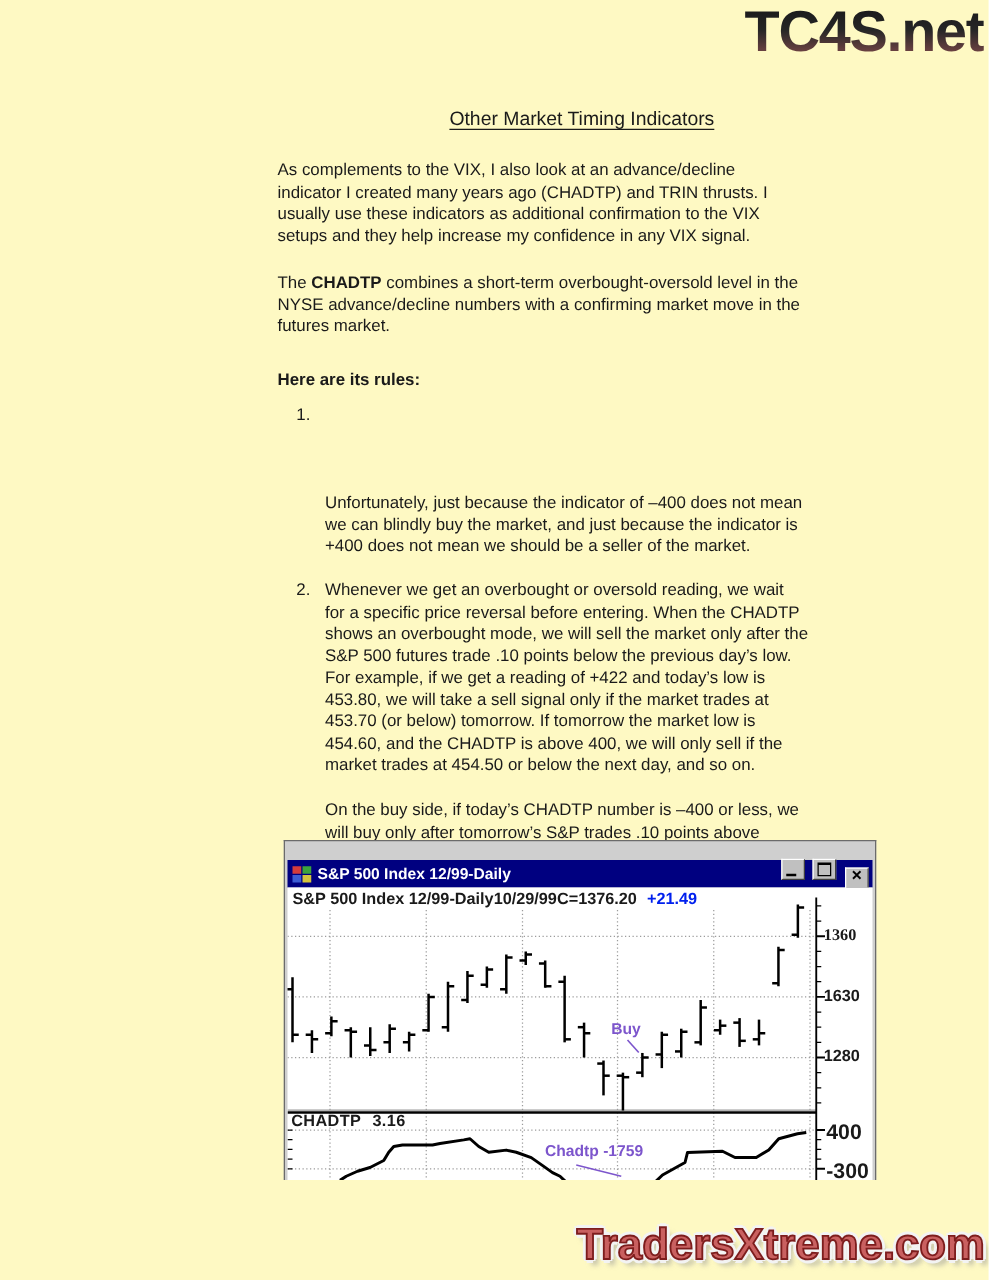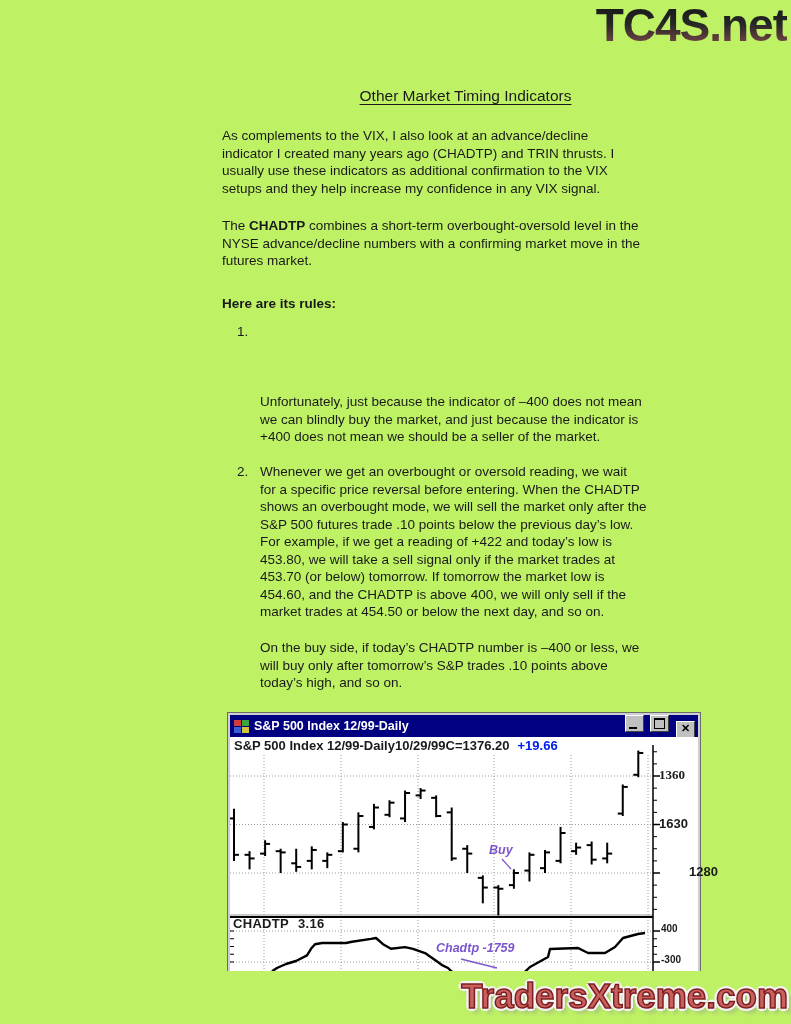--- a/index.html
+++ b/index.html
@@ -1,16 +1,16 @@
 <!DOCTYPE html>
 <html><head>
 <meta charset="utf-8">
 <style>
   html,body{margin:0;padding:0;background:#fff;}
-  #page{position:relative;width:791px;height:1024px;background:#bef264;overflow:hidden;
+  #page{position:relative;width:791px;height:1024px;background:#fef9c3;overflow:hidden;
         font-family:"Liberation Sans", sans-serif;color:#1a1a1a;}
 
   
   .tc4s{position:absolute;top:-2px;right:4px;font-size:46px;font-weight:900;letter-spacing:-1px;
         background:linear-gradient(180deg,#141414 0%,#262626 48%,#6e4343 82%,#8a5a5a 100%);
         -webkit-background-clip:text;background-clip:text;color:transparent;}
   .watermark{position:absolute;left:246px;top:487px;font-family:"DejaVu Serif",serif;
         font-size:37px;font-weight:900;letter-spacing:1px;color:#c6252b;
         -webkit-text-stroke:1px #8b1114;
         text-shadow:-3px 0 0 #fff,3px 0 0 #fff,0 -3px 0 #fff,0 3px 0 #fff,
@@ -24,41 +24,41 @@
 
   
   .col{position:absolute;left:222px;width:487px;font-size:13.5px;line-height:17.5px;}
   .doc-title{position:absolute;left:222px;top:87px;width:487px;text-align:center;
         font-size:15.5px;text-decoration:underline;text-underline-offset:3px;}
   .bold{font-weight:700;}
   .li-num{position:absolute;left:237px;width:20px;font-size:13.5px;line-height:17.5px;}
   .li-text{position:absolute;left:260px;width:450px;font-size:13.5px;line-height:17.5px;}
 
   
-  .chart-window{position:absolute;left:227px;top:712px;width:468px;border:1px solid #6b6b6b;
-        border-bottom:none;padding:2px 2px 0 2px;background:#cfcfcf;}
+  .chart-window{position:absolute;left:227px;top:672px;width:468px;border:1px solid #6b6b6b;
+        border-bottom:none;padding:15px 2px 0 2px;background:#cfcfcf;}
   .title-bar{height:22px;background:#000080;display:flex;align-items:center;padding:0 3px;}
   .win-icon{width:17px;height:15px;margin-right:4px;display:inline-block;}
   .win-title{color:#fff;font-weight:700;font-size:12.5px;flex:1;white-space:nowrap;}
   .win-btn{width:17px;height:15px;background:#c0c0c0;border:1px solid;display:inline-block;
         border-color:#fff #404040 #404040 #fff;margin-left:1px;position:relative;
         font-size:11px;font-weight:700;color:#000;text-align:center;line-height:13px;}
   .win-btn.gap{margin-left:3px;}
   .glyph-min{position:absolute;left:3px;bottom:2px;width:8px;height:2px;background:#000;}
   .glyph-max{position:absolute;left:3px;top:2px;width:9px;height:8px;border:1px solid #000;border-top-width:2px;}
   .chart-content{position:relative;width:468px;height:234px;background:#fff;}
   #chart-svg{position:absolute;left:0;top:0;}
   .chart-header{position:absolute;left:4px;top:1px;font-size:13px;font-weight:700;white-space:nowrap;}
   .chart-header .sp{}
   .chg{color:#0020ee;}
   .chadtp-label{position:absolute;left:3px;top:179px;font-size:13px;font-weight:700;letter-spacing:.3px;}
   .chadtp-label .val{margin-left:9px;}
   .axis-label{position:absolute;left:429px;font-size:13px;font-weight:700;white-space:nowrap;}
-  .axis-label.small{font-size:10px;left:431px;}
-  .ann{position:absolute;font-size:12.5px;font-weight:600;font-style:italic;}
+  .axis-label.small{font-size:17px;left:431px;}
+  .ann{position:absolute;font-size:12.5px;font-weight:600;}
   .ann-buy{left:259px;top:106px;}
   .ann-chadtp{left:206px;top:204px;}
   .grid{stroke:#9c9c9c;stroke-width:1;stroke-dasharray:1 2;}
   .bar{stroke:#000;stroke-width:2;}
 </style>
 </head>
 <body>
 
 <div id="page">
 
@@ -216,29 +216,29 @@
           <line x1="387.75" y1="76.5875" x2="392.75" y2="76.5875" class="bar"></line>
           <line x1="392.75" y1="49.9125" x2="397.75" y2="49.9125" class="bar"></line>
           <line x1="408.3" y1="13.537500000000001" x2="408.3" y2="40.2125" class="bar"></line>
           <line x1="403.3" y1="37.7875" x2="408.3" y2="37.7875" class="bar"></line>
           <line x1="408.3" y1="15.962500000000002" x2="413.3" y2="15.962500000000002" class="bar"></line>
           <polyline points="42,234.3 47,231.0 56,227.0 66,224.0 77,218.4 81,211.8 85,207.2 92,206.0 116,206.0 122,204.8 141,201.9 146,201.0 153,207.2 161,211.8 175,210.1 183,211.8 195,216.1 205,223.1 212,228.1 218,231.0 226,238.6 291,238.6 300,230.0 318,220.0 320,212.0 348,211.0 358,216.0 375,216.0 385,210.0 393,201.0 408,197.0 415,196.0" fill="none" stroke="#000" stroke-width="2.4" stroke-linejoin="round"></polyline>
           <line x1="272" y1="122" x2="281" y2="132" stroke="#7c55cc" stroke-width="1.3"></line>
           <line x1="231" y1="222" x2="267" y2="231" stroke="#7c55cc" stroke-width="1.3"></line>
         </svg>
       <div class="chart-header">
-        <span>S&amp;P 500 Index 12/99-Daily</span><span class="sp">10/29/99</span><span class="sp">C=1376.20</span><span class="sp chg" style="margin-left: 8px; color: rgb(0, 32, 238);">+19.66</span>
+        <span>S&amp;P 500 Index 12/99-Daily</span><span class="sp">10/29/99</span><span class="sp">C=1376.20</span><span class="sp chg" style="margin-left: 8px; color: rgb(0, 32, 238);">+21.49</span>
       </div>
       <div class="chadtp-label">
         <span>CHADTP</span><span class="val">3.16</span>
       </div>
       <div id="axis-labels">
           <div class="axis-label" style="top: 30px; font-family: Liberation Serif, serif;">1360</div>
           <div class="axis-label" style="top: 78.5px;">1630</div>
-          <div class="axis-label" style="top: 127px; margin-left: 30px;">1280</div>
+          <div class="axis-label" style="top: 127px;">1280</div>
           <div class="axis-label small" style="top: 186px;">400</div>
           <div class="axis-label small" style="top: 217px;">-300</div>
         </div>
       <div class="ann ann-buy" style="color: rgb(124, 85, 204);">Buy</div>
       <div class="ann ann-chadtp" style="color: rgb(124, 85, 204);">Chadtp -1759</div>
     </div>
   </div>
 
   <div class="txtreme">TradersXtreme.com</div>
 

